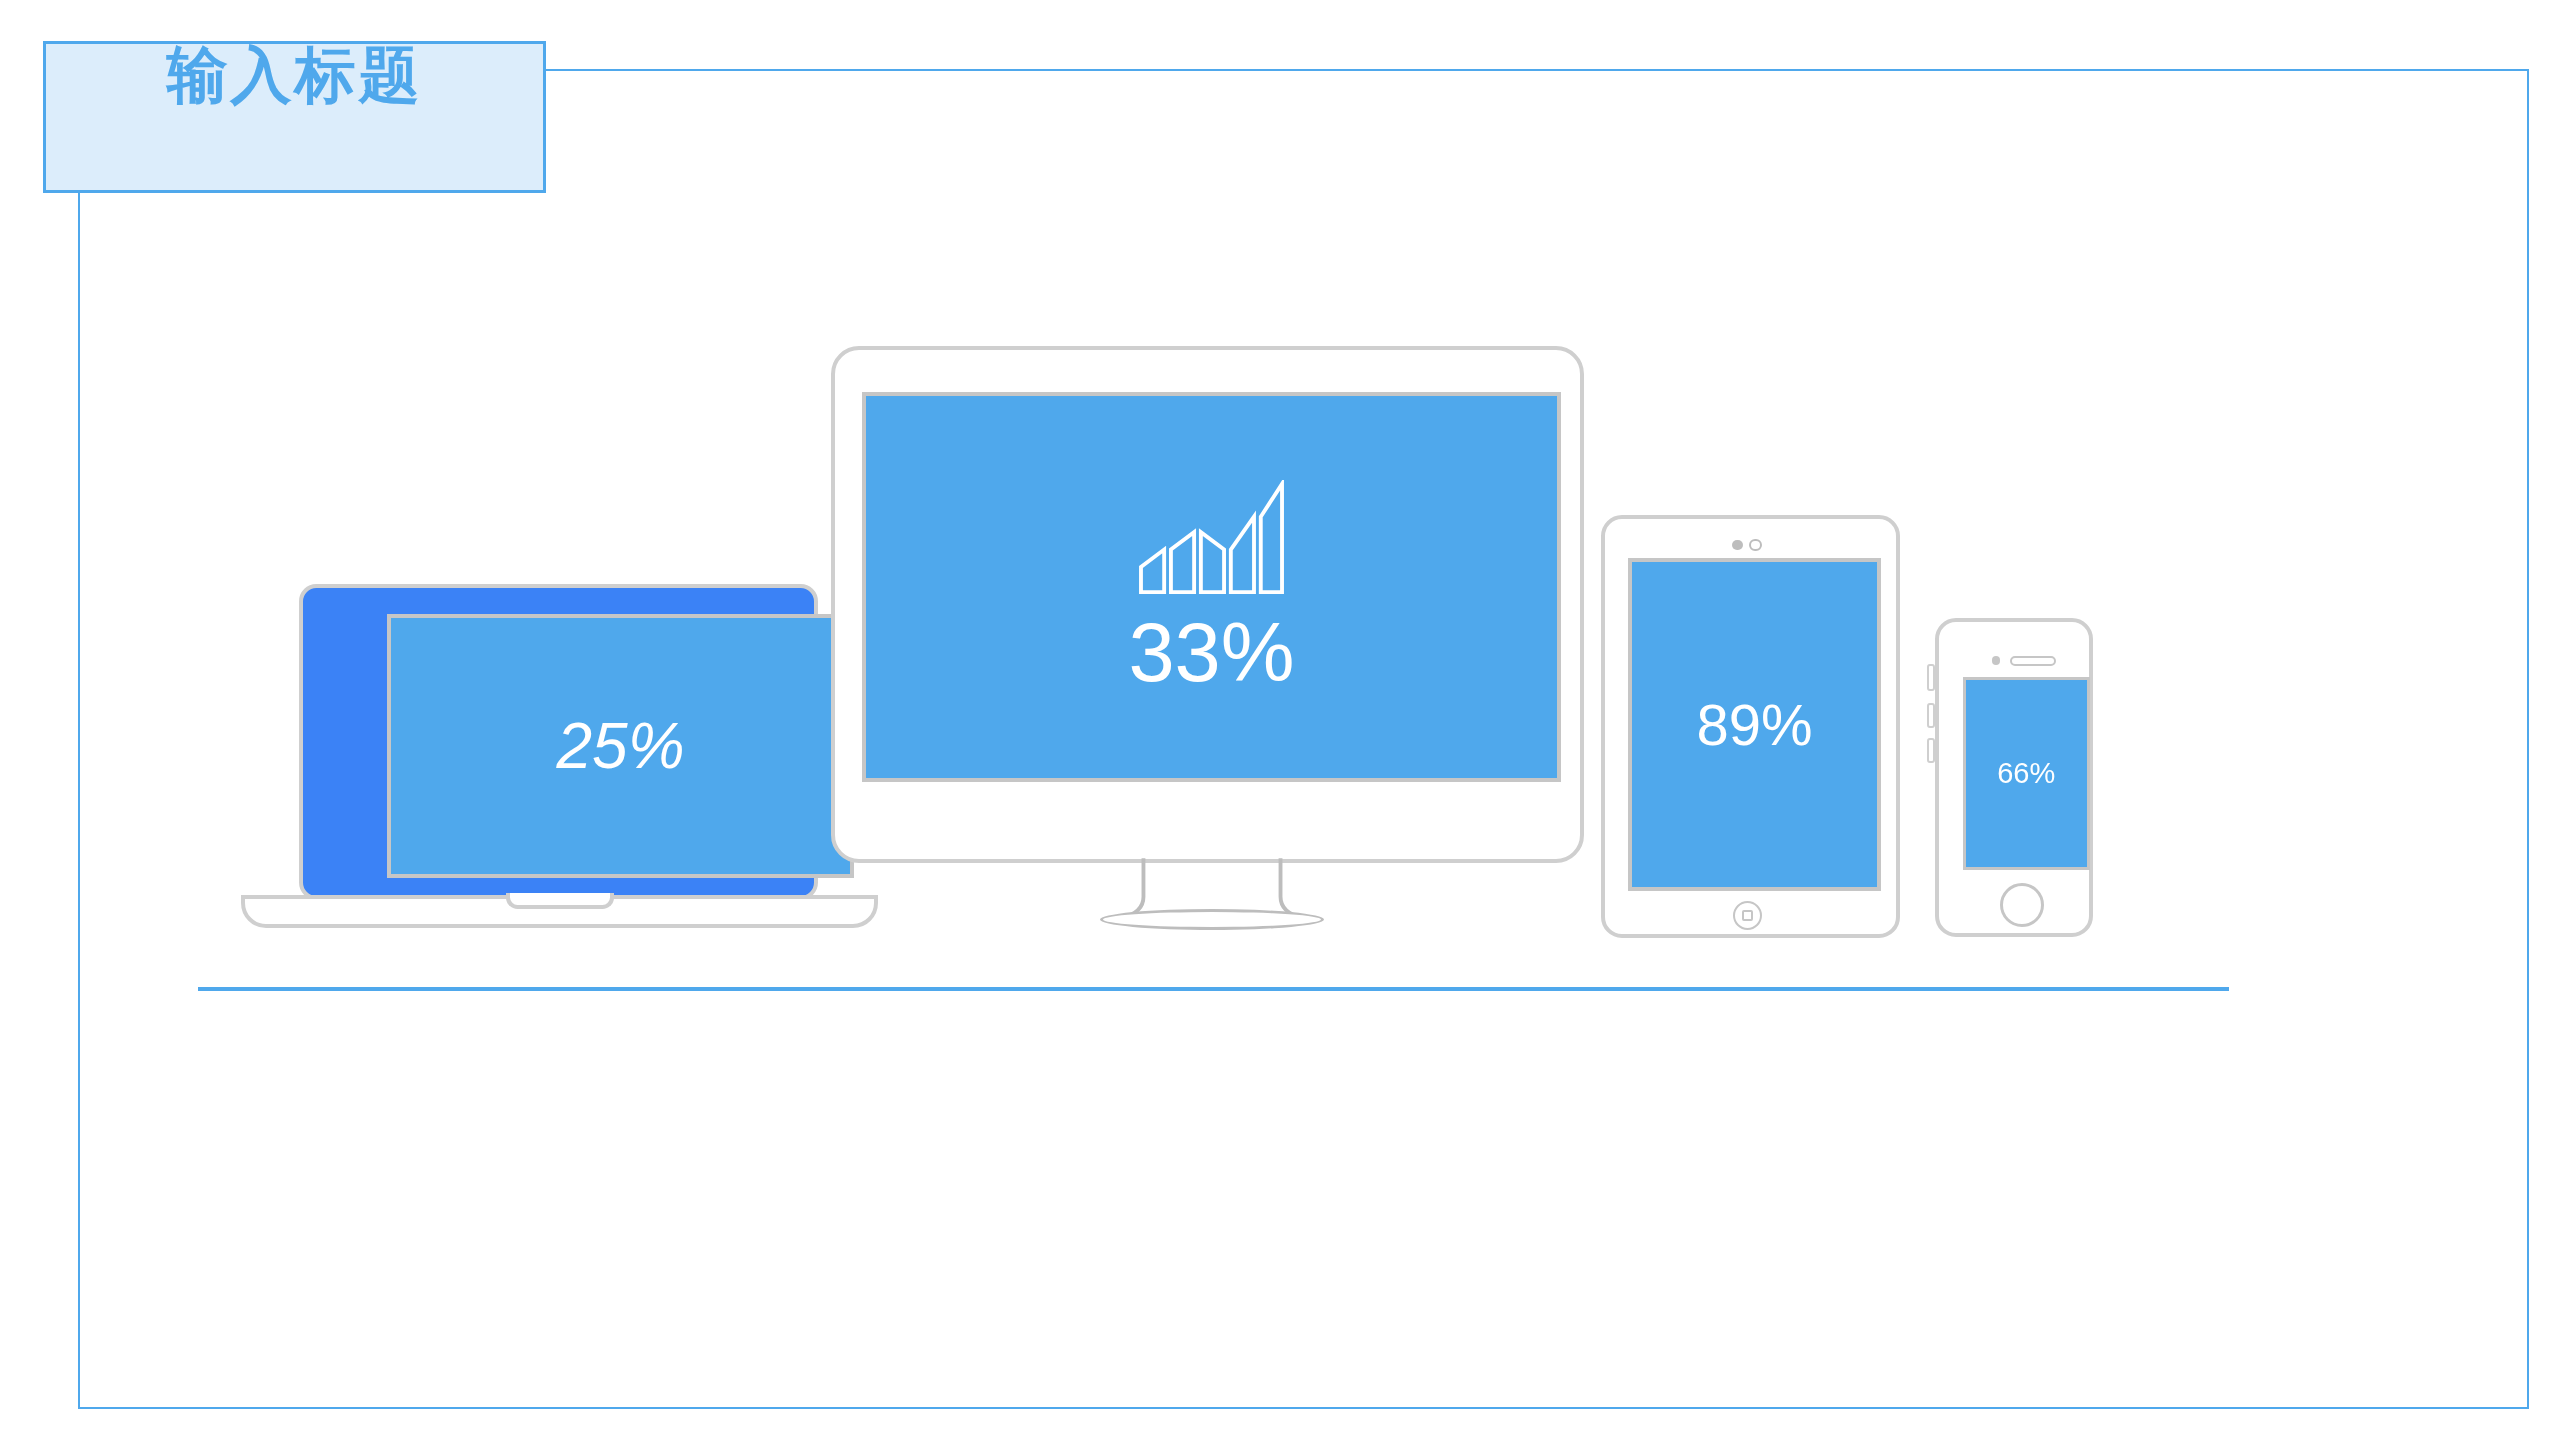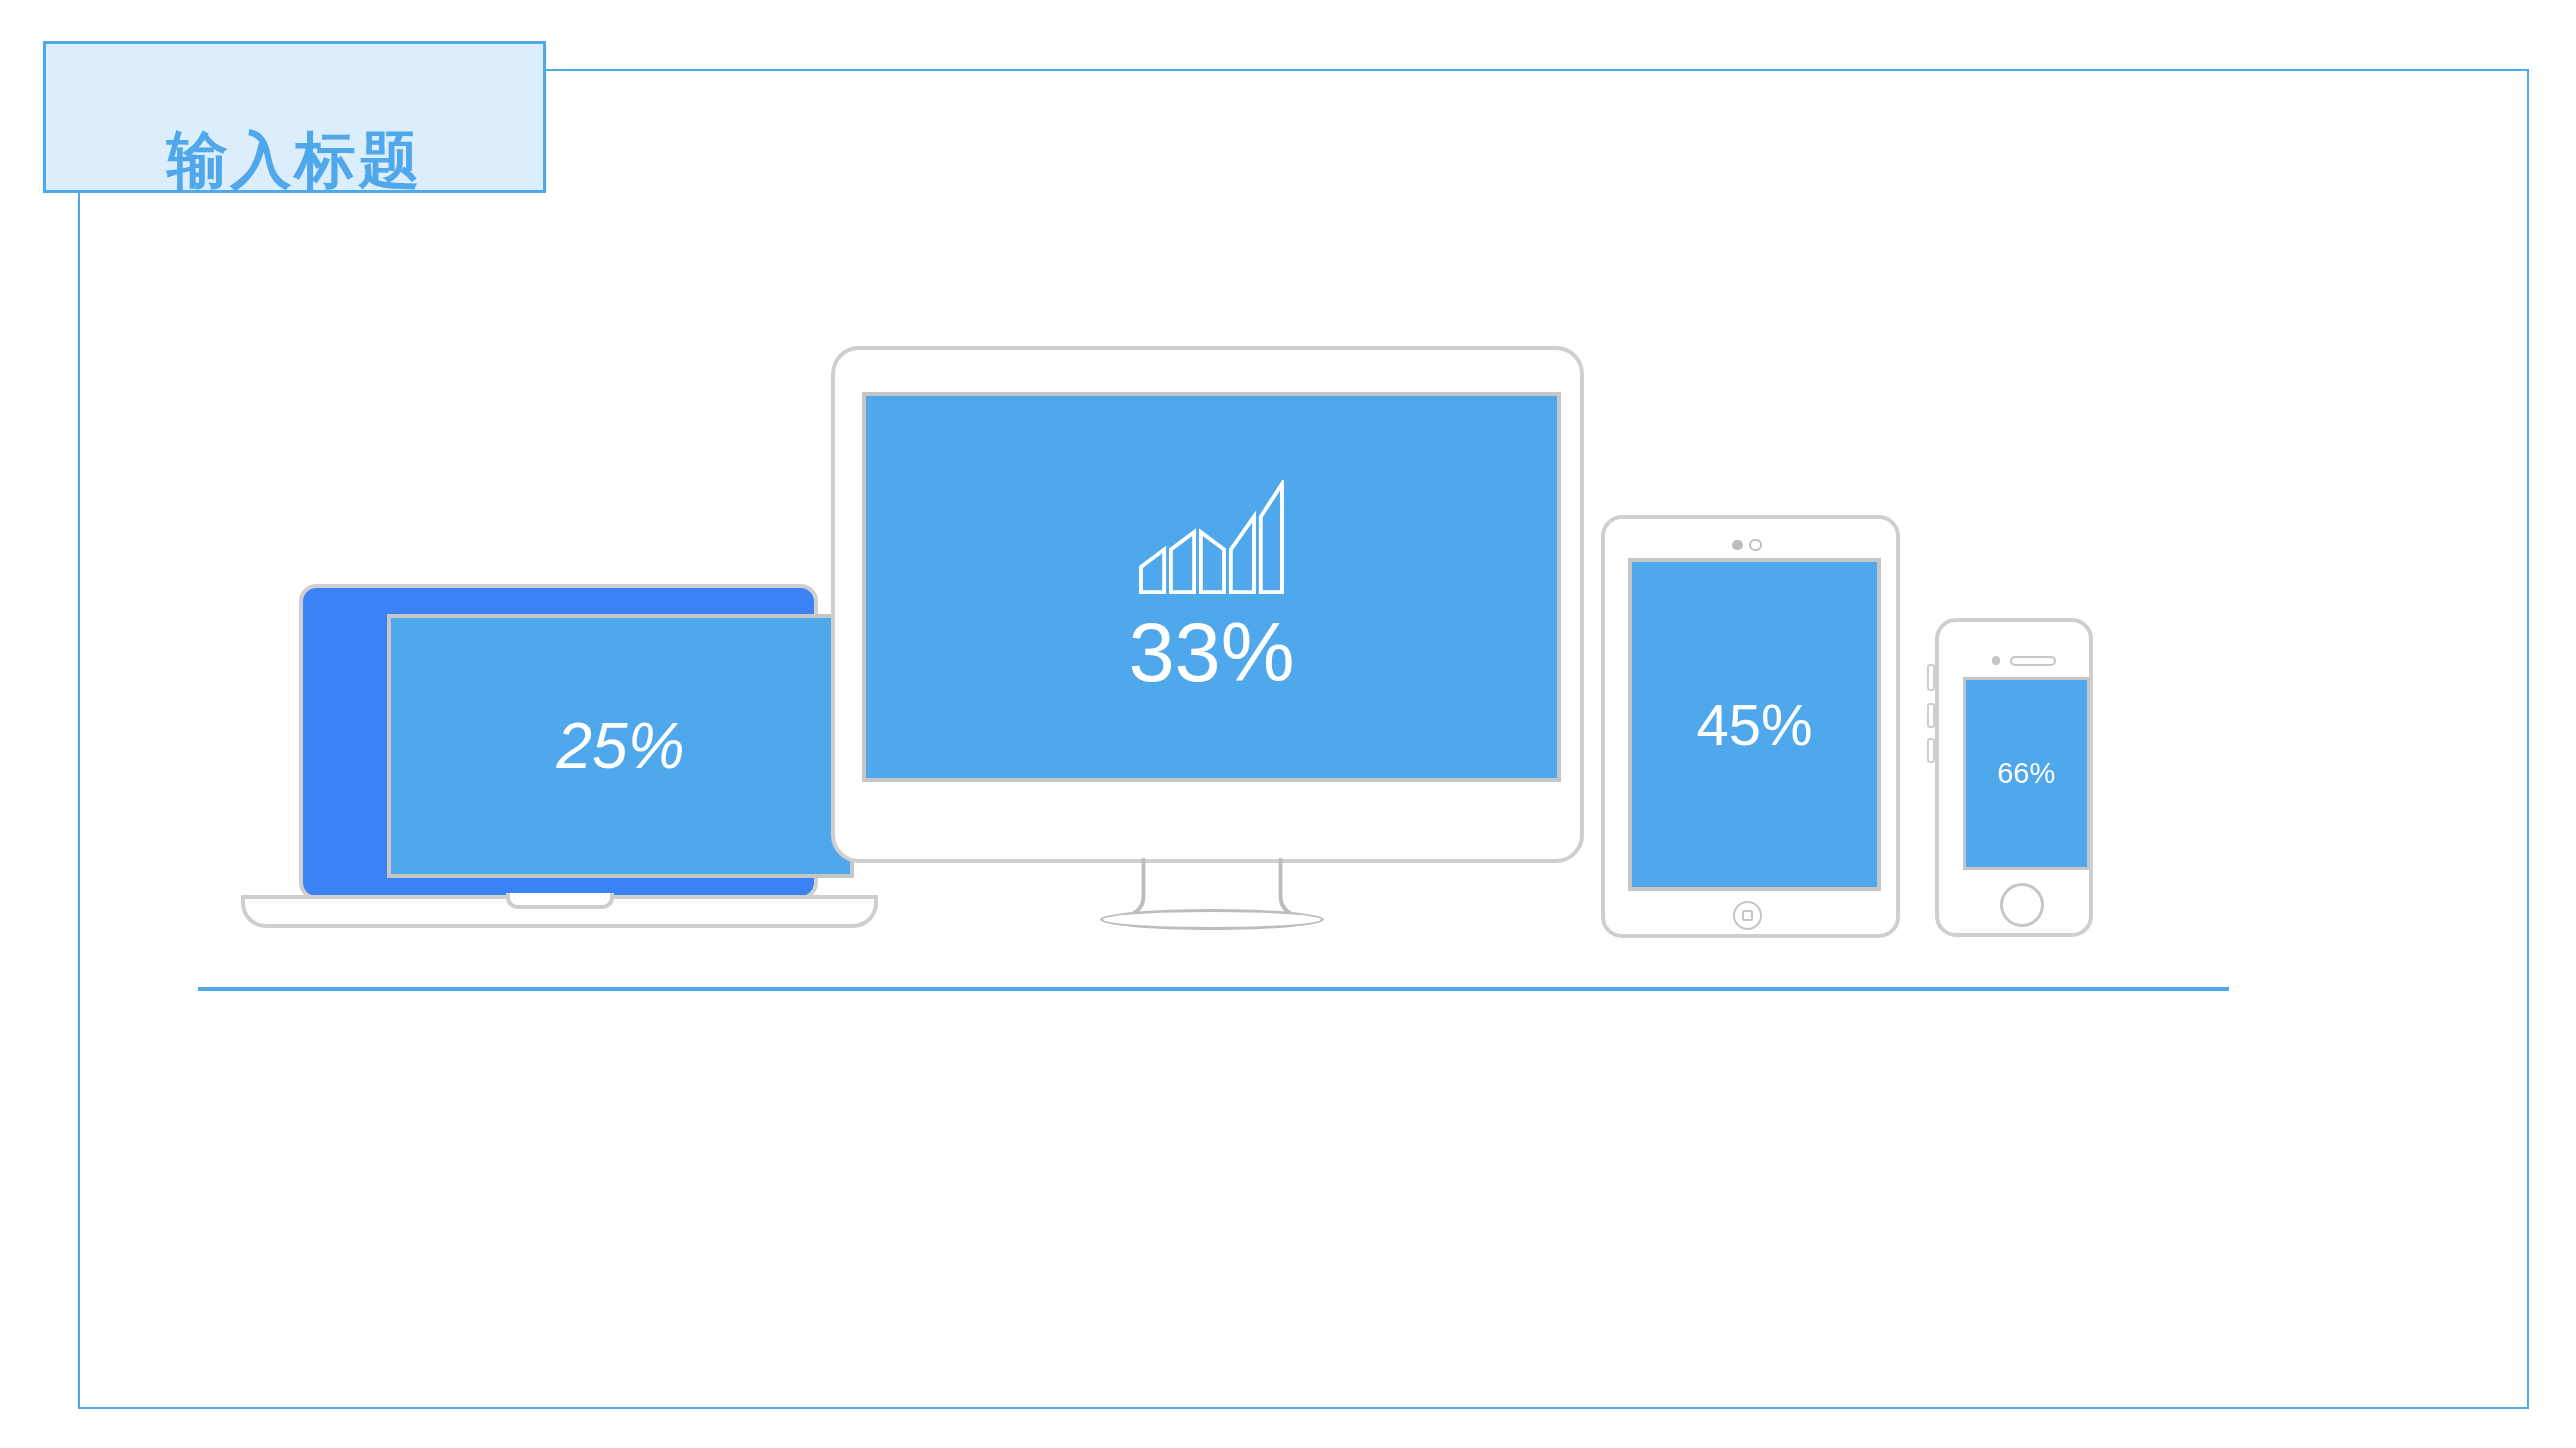--- a/index.html
+++ b/index.html
@@ -40,21 +40,21 @@
   .title-box {
     position: absolute;
     left: 43px;
     top: 41px;
     width: 503px;
     height: 152px;
     background: #DCEDFB;
     border: 3.9px solid #4FA8EC;
     box-sizing: border-box;
     display: flex;
-    align-items: flex-end;
+    align-items: flex-start;
     justify-content: center;
     z-index: 5;
   }
   .title-text {
     font-size: 61px;
     font-weight: bold;
     color: #4FA8EC;
     letter-spacing: 2.9px;
     line-height: 1;
     font-family: "DejaVu Sans", "Liberation Sans", sans-serif;
@@ -290,21 +290,21 @@
       <div class="monitor-foot"></div>
     </div>
 
     <div class="tablet">
       <div class="tablet-body">
         <div class="tablet-cams">
           <span class="cam-dot"></span>
           <span class="cam-ring"></span>
         </div>
         <div class="tablet-screen screen-fill">
-          <span class="pct" style="font-size:58px;">45%</span>
+          <span class="pct" style="font-size:58px;">89%</span>
         </div>
         <div class="tablet-home">
           <span class="tablet-home-inner"></span>
         </div>
       </div>
     </div>
 
     <div class="phone">
       <div class="phone-btn mute"></div>
       <div class="phone-btn volup"></div>

